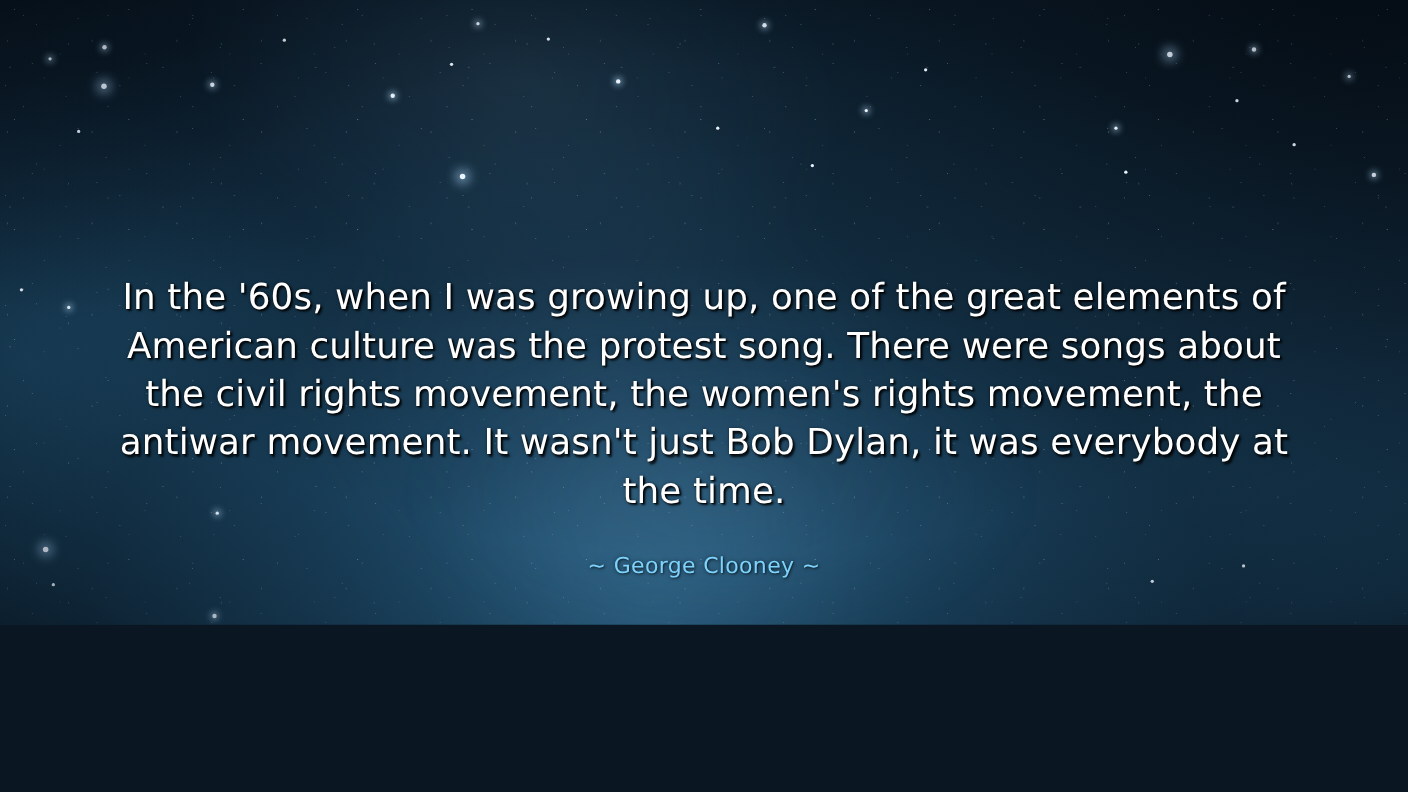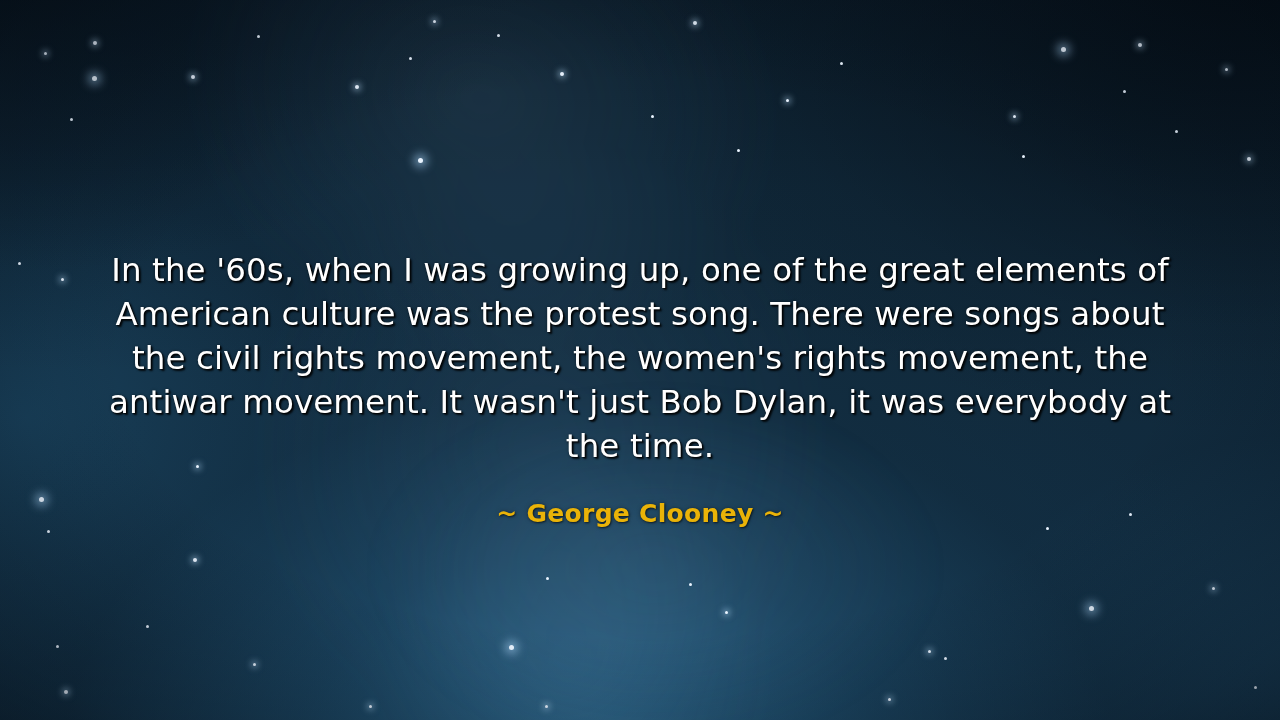--- a/index.html
+++ b/index.html
@@ -8,21 +8,21 @@
   html, body {
     width:1280px;
     height:720px;
     overflow:hidden;
     background:#0a1722;
   }
 
   #stage {
     position:relative;
     width:1280px;
-    height:720px;
+    height:568px;
     overflow:hidden;
     font-family:"DejaVu Sans", "Liberation Sans", sans-serif;
   }
 
   
   .sky-base {
     position:absolute;
     inset:0;
     background:#112a3c;
   }
@@ -167,28 +167,27 @@
       2px 2px 2px rgba(0,0,0,0.80),
       1px 1px 1px rgba(0,0,0,0.65),
       0 0 3px rgba(0,0,0,0.45);
     max-width:1092px;
     margin:0 auto;
     white-space:pre-wrap;
   }
 
   .author-text {
     margin-top:27px;
-    color:#eab308;
-    font-size:25px;
+    color:#7dd3fc;
+    font-size:20px;
     line-height:38px;
     letter-spacing:0.3px;
     text-shadow:
       1px 1px 2px rgba(0,0,0,0.55),
       0 0 4px rgba(0,0,0,0.35);
-    font-weight: bold;
   }
 </style>
 </head>
 <body>
 
 <div id="stage">
 
   <div class="sky-base"></div>
   <div class="sky-grad-a"></div>
   <div class="sky-grad-b"></div>

